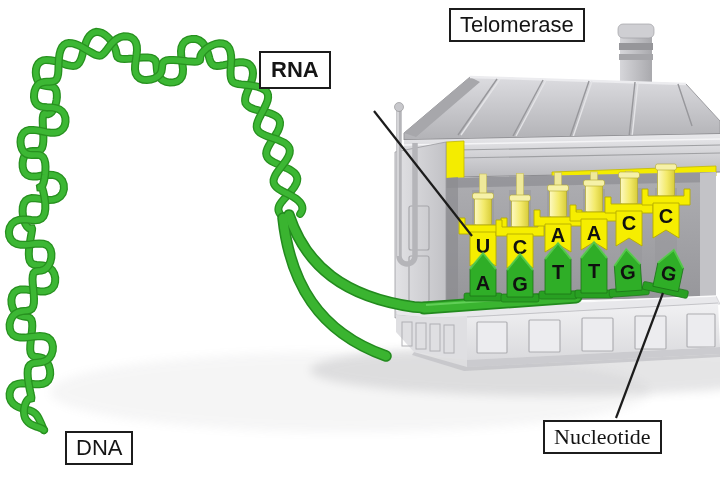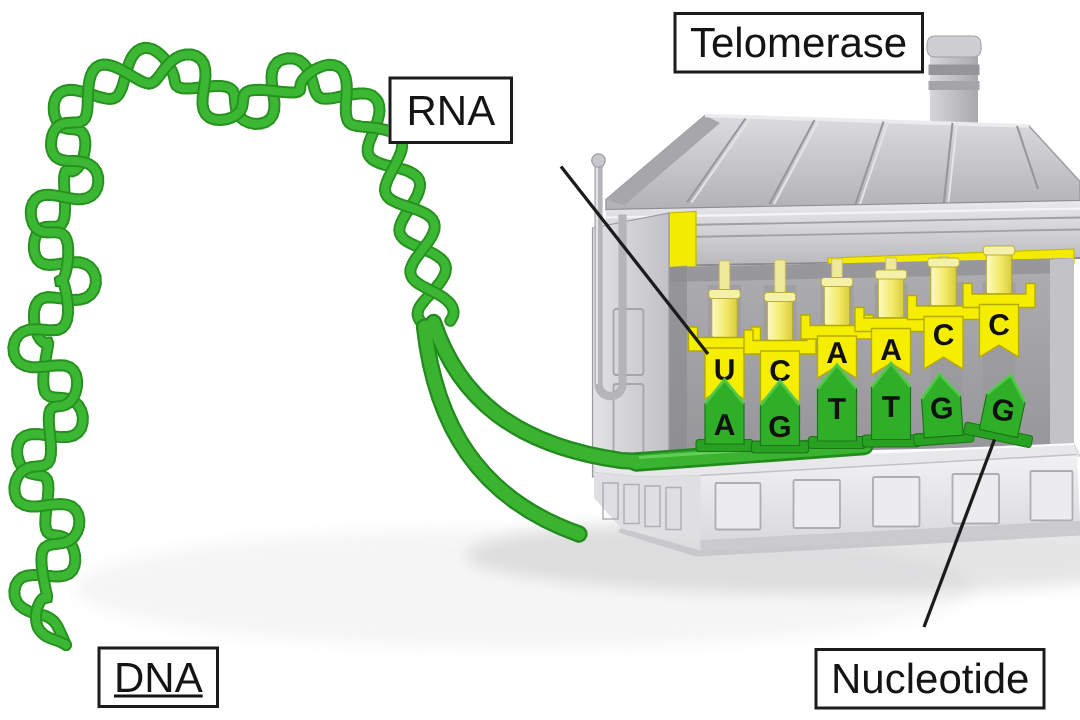--- a/index.html
+++ b/index.html
@@ -4,27 +4,27 @@
 <style>
   html,body { margin:0; padding:0; background:#ffffff; }
   .stage {
     position:relative; width:720px; height:480px; overflow:hidden;
     background:#ffffff;
     font-family:"Liberation Sans","DejaVu Sans",sans-serif;
   }
   .stage svg { position:absolute; left:0; top:0; }
   .callout {
     position:absolute; background:#ffffff; border:2px solid #1c1c1c;
-    color:#141414; text-align:center; font-size:28px; line-height:1.18;
+    color:#141414; text-align:center; font-size:22px; line-height:1.18;
     padding:2px 9px; white-space:nowrap; z-index:5;
   }
   #lbl-telomerase { left:449px; top:8px; }
-  #lbl-rna        { left:259px; top:51px; padding:4px 10px; }
-  #lbl-dna        { left:65px;  top:431px;text-decoration:underline; }
-  #lbl-nucleotide { left:543px; top:432px; }
+  #lbl-rna        { left:259px; top:51px; padding:4px 10px;font-weight:bold; }
+  #lbl-dna        { left:65px;  top:431px; }
+  #lbl-nucleotide { left:543px; top:420px;font-family:Liberation Serif, serif; }
   svg text.base-letter {
     font-family:"Liberation Sans","DejaVu Sans",sans-serif;
     font-weight:bold; font-size:20px; fill:#101010; text-anchor:middle;
   }
 </style>
 </head>
 <body>
 
 <div class="stage">
 

